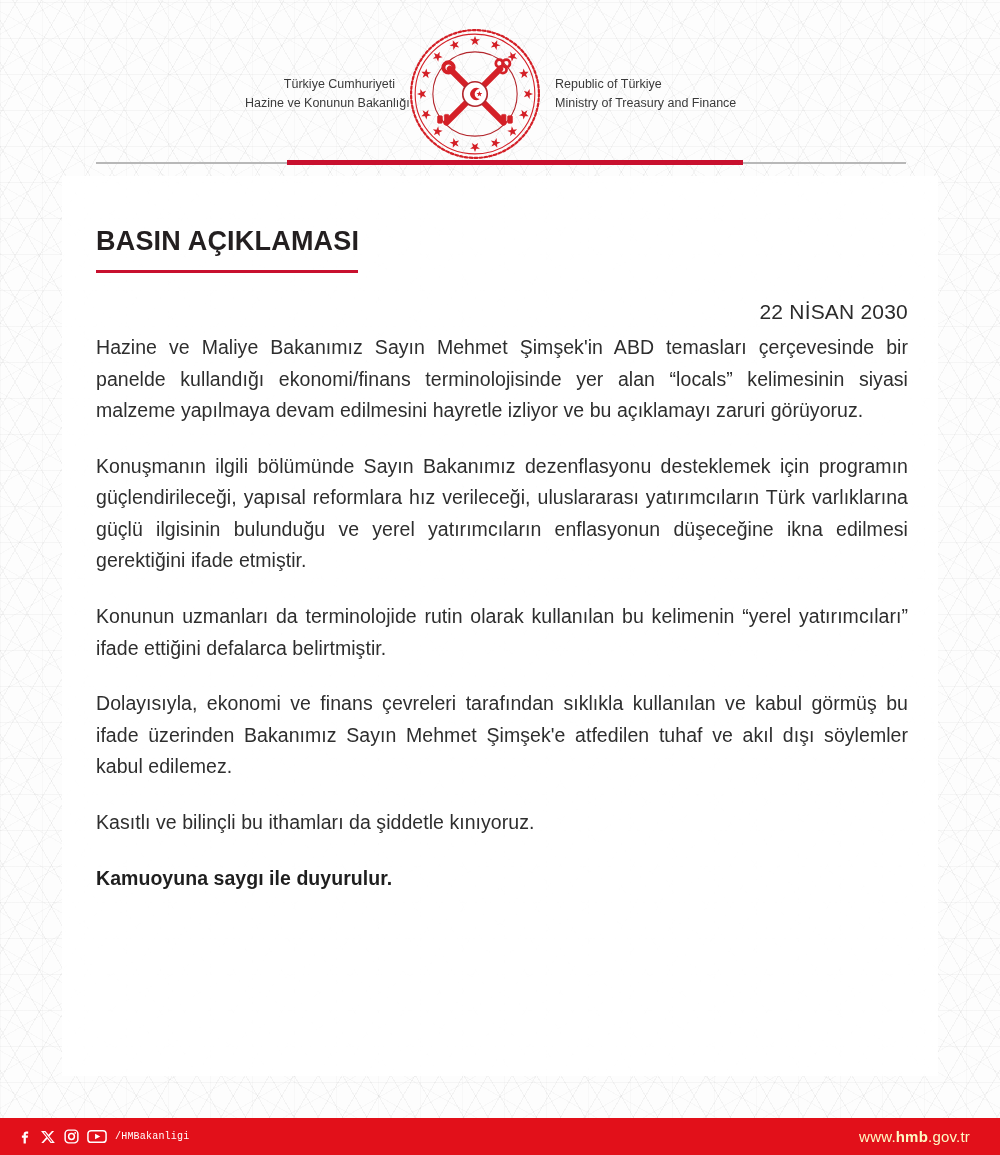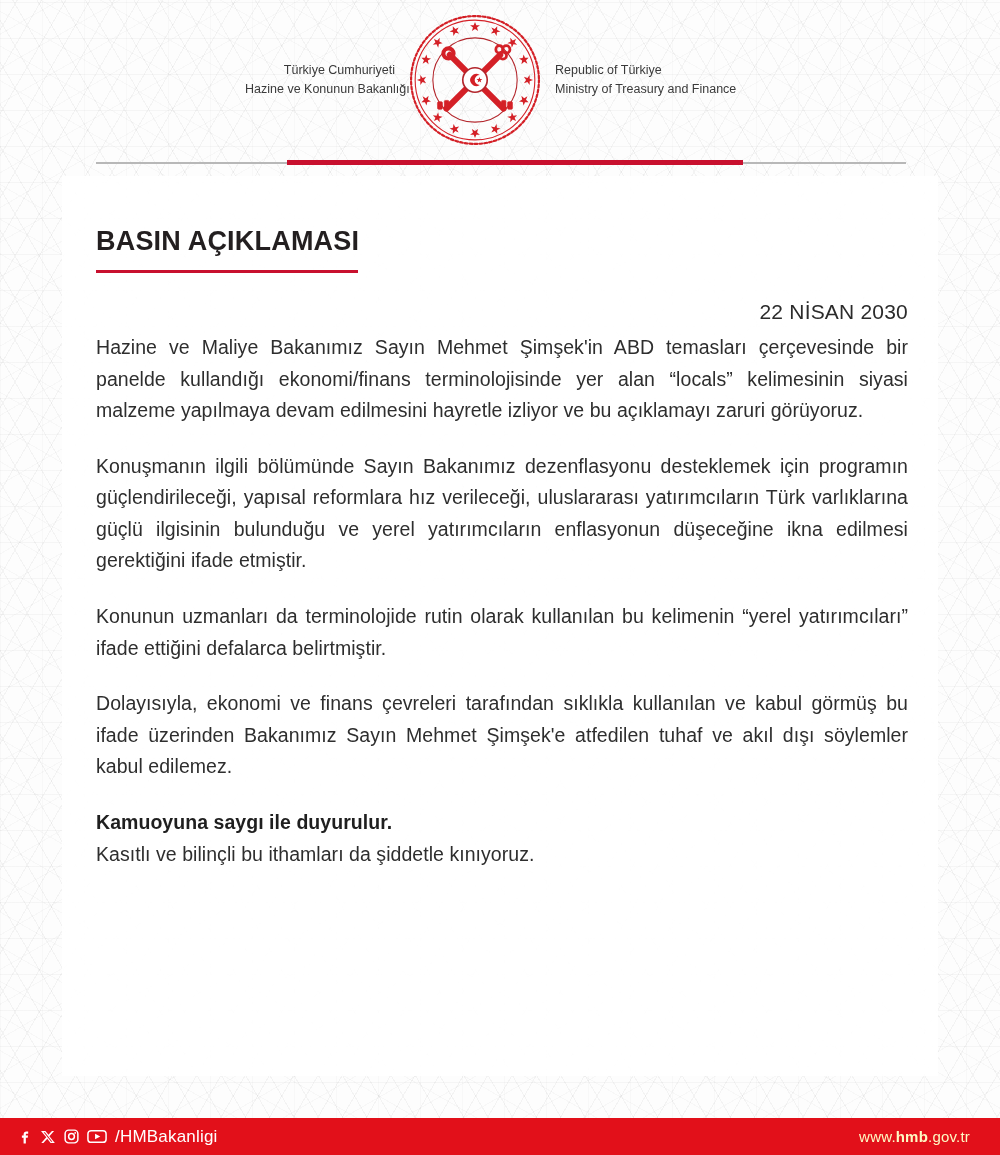--- a/index.html
+++ b/index.html
@@ -44,25 +44,25 @@
     width: 876px;
     height: 900px;
     background: #ffffff;
     opacity: 0.93;
   }
 
   
   .header {
     position: absolute;
     left: 0;
-    top: 12px;
+    top: 0;
     width: 1000px;
     height: 188px;
     display: flex;
-    align-items: flex-start;
+    align-items: center;
     justify-content: center;
   }
   .logo-lockup {
     display: flex;
     align-items: center;
     justify-content: center;
     gap: 0px;
   }
   .logo-text {
     font-size: 12.5px;
@@ -172,23 +172,24 @@
     box-sizing: border-box;
   }
   .social {
     display: flex;
     align-items: center;
     gap: 7px;
   }
   .social svg { display: block; }
   .social-handle {
     color: #ffffff;
-    font-size: 17px;
+    font-size: 10px;
     letter-spacing: 0.2px;
     margin-left: 1px;
+    font-family: Liberation Mono, monospace;
   }
   .footer-url {
     color: #fef9c3;
     font-size: 15px;
     letter-spacing: 0.2px;
     margin-right: 14px;
   }
   .footer-url b { font-weight: bold; }
 </style>
 </head>
@@ -344,22 +345,22 @@
   <div class="doc-body">
     <h1 class="doc-title">BASIN AÇIKLAMASI</h1>
     <div class="title-rule"></div>
 
     <div class="doc-date">22 NİSAN 2030</div>
 
     <p class="para first">Hazine ve Maliye Bakanımız Sayın Mehmet Şimşek'in ABD temasları çerçevesinde bir panelde kullandığı ekonomi/finans terminolojisinde yer alan “locals” kelimesinin siyasi malzeme yapılmaya devam edilmesini hayretle izliyor ve bu açıklamayı zaruri görüyoruz.</p>
     <p class="para">Konuşmanın ilgili bölümünde Sayın Bakanımız dezenflasyonu desteklemek için programın güçlendirileceği, yapısal reformlara hız verileceği, uluslararası yatırımcıların Türk varlıklarına güçlü ilgisinin bulunduğu ve yerel yatırımcıların enflasyonun düşeceğine ikna edilmesi gerektiğini ifade etmiştir.</p>
     <p class="para">Konunun uzmanları da terminolojide rutin olarak kullanılan bu kelimenin “yerel yatırımcıları” ifade ettiğini defalarca belirtmiştir.</p>
     <p class="para">Dolayısıyla, ekonomi ve finans çevreleri tarafından sıklıkla kullanılan ve kabul görmüş bu ifade üzerinden Bakanımız Sayın Mehmet Şimşek'e atfedilen tuhaf ve akıl dışı söylemler kabul edilemez.</p>
+    <p class="para single">Kasıtlı ve bilinçli bu ithamları da şiddetle kınıyoruz.</p>
     <p class="para closing">Kamuoyuna saygı ile duyurulur.</p>
-    <p class="para single">Kasıtlı ve bilinçli bu ithamları da şiddetle kınıyoruz.</p>
   </div>
 
   <div class="footer">
     <div class="social">
 
       <span>
         <svg width="17" height="17" viewBox="0 0 24 24" fill="#ffffff" aria-hidden="true">
           <path d="M14.6 8.2h2.6V5.1h-2.6c-2.2 0-3.9 1.7-3.9 3.9v1.7H8.3v3.1h2.4v8.1h3.2v-8.1h2.6l.5-3.1h-3.1V9c0-.4.3-.8.7-.8z"></path>
         </svg>
       </span>

